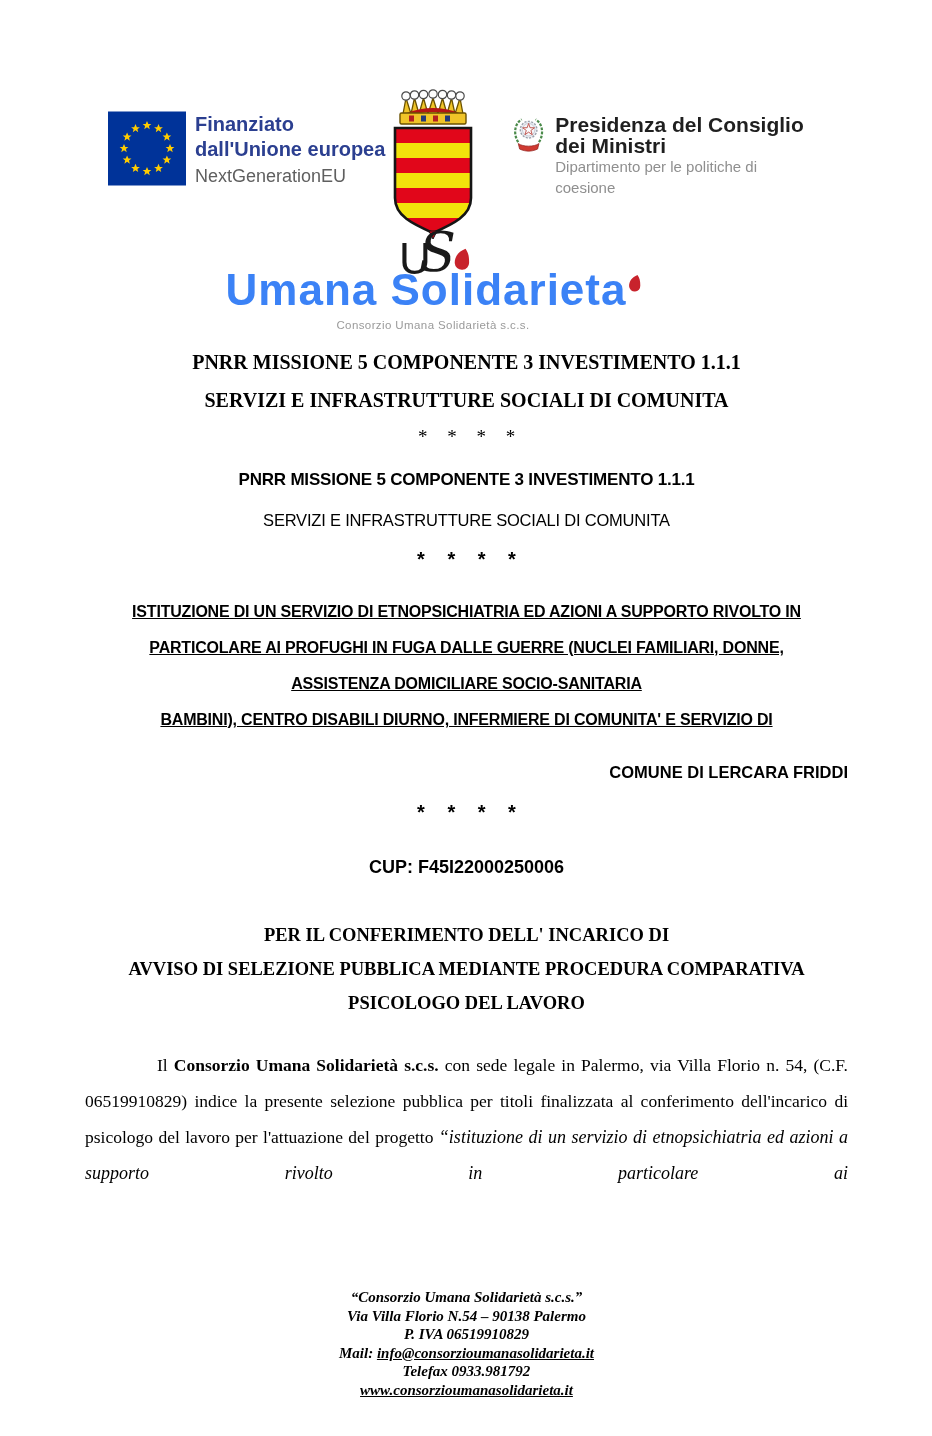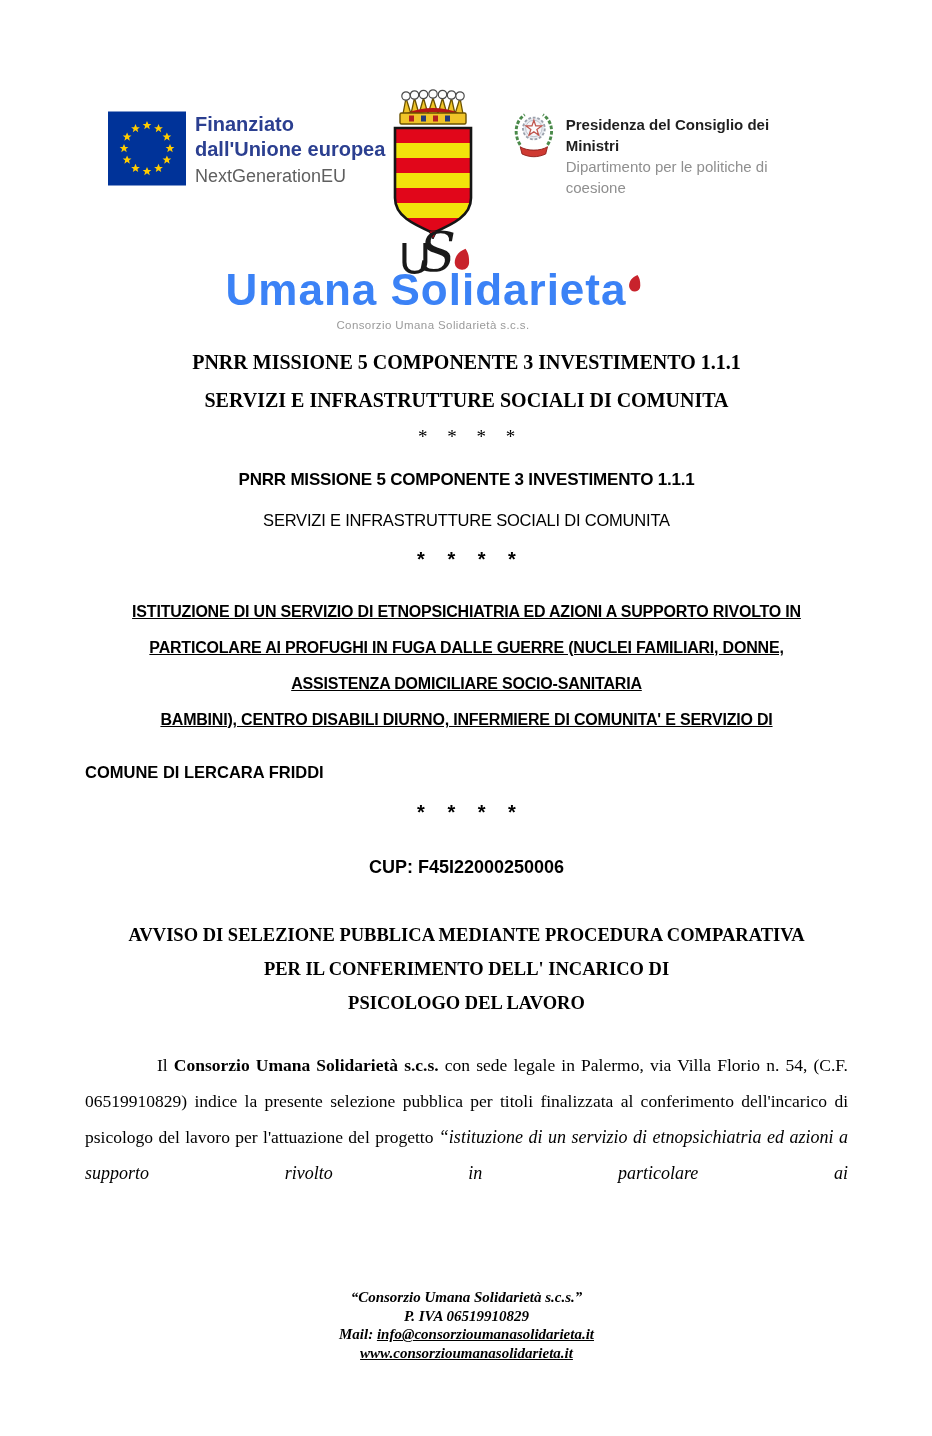--- a/index.html
+++ b/index.html
@@ -13,21 +13,21 @@
   .header { position:absolute; top:0; left:0; width:808px; height:318px;margin-top:26px; }
 
   .eu-logo { position:absolute; left:108px; top:85px; display:flex; align-items:flex-start; }
   .eu-flag { display:block; }
   .eu-text { margin-left:9px; padding-top:1px; font-family:"Liberation Sans", sans-serif; }
   .eu-l1 { font-size:20px; font-weight:700; color:#2b3f90; line-height:25px; }
   .eu-l3 { font-size:18px; font-weight:400; color:#5f5f5f; line-height:24px; margin-top:2px; }
 
   .gov-logo { position:absolute; left:512px; top:80px; display:flex; align-items:flex-start; }
   .gov-text { margin-left:10px; padding-top:8px; font-family:"Liberation Sans", sans-serif; }
-  .gov-l1 { font-size:15px; font-weight:700; color:#1f1f1f; line-height:21px; }
+  .gov-l1 { font-size:21px; font-weight:700; color:#1f1f1f; line-height:21px; }
   .gov-l2 { font-size:15px; font-weight:400; color:#8f8f8f; line-height:21px; }
 
   .center-col { position:absolute; left:0; width:866px; text-align:center; }
   .crest-wrap { top:60px; }
   .mono-wrap { top:204px; height:56px; }
   .monogram { position:relative; display:inline-block; width:76px; height:56px; }
   .mono-u { position:absolute; left:4px; top:7px; font-family:"Liberation Sans", sans-serif;
             font-size:44px; font-weight:400; color:#191919; line-height:1; }
   .mono-s { position:absolute; left:24px; top:-4px; font-family:"DejaVu Serif", serif;
             font-style:italic; font-size:54px; font-weight:400; color:#191919; line-height:1; }
@@ -45,21 +45,21 @@
   .t-serif { margin-top:25px; text-align:center; font-size:20px; font-weight:700; line-height:38px; }
   .sep { text-align:center; }
   .sep-serif { font-size:19px; line-height:36px; word-spacing:15px; font-weight:400; }
   .sep-sans { font-family:"Liberation Sans", sans-serif; font-weight:700; font-size:20px;
               line-height:38px; word-spacing:17px; }
   .t-sans { margin-top:5px; text-align:center; font-family:"Liberation Sans", sans-serif; letter-spacing:-0.2px; }
   .t-sans-b { font-size:17px; font-weight:700; line-height:40px; }
   .t-sans-r { font-size:16.5px; font-weight:400; line-height:40px; }
   .project { margin-top:16px; text-align:center; font-family:"Liberation Sans", sans-serif;
              font-size:16px; font-weight:700; line-height:36px; letter-spacing:-0.2px;text-decoration:underline; }
-  .comune { margin-top:16px; text-align:left; font-family:"Liberation Sans", sans-serif;
+  .comune { margin-top:16px; text-align:right; font-family:"Liberation Sans", sans-serif;
             font-size:16.5px; font-weight:700; line-height:36px; }
   .sep2 { margin-top:4px; line-height:36px; }
   .cup { margin-top:18px; text-align:center; font-family:"Liberation Sans", sans-serif;
          font-size:18px; font-weight:700; line-height:38px; }
   .avviso { margin-top:32px; text-align:center; font-size:18.5px; font-weight:700; line-height:34px; }
   .body-para { margin-top:27px; font-size:17.5px; line-height:36px; text-align:justify;
                text-align-last:justify; text-indent:72px; }
   .body-para i { font-size:18px;margin-top:9px; }
 
   
@@ -190,28 +190,30 @@
       <div>PARTICOLARE AI PROFUGHI IN FUGA DALLE GUERRE (NUCLEI FAMILIARI, DONNE,</div>
       <div>ASSISTENZA DOMICILIARE SOCIO-SANITARIA</div>
       <div>BAMBINI), CENTRO DISABILI DIURNO, INFERMIERE DI COMUNITA' E SERVIZIO DI</div>
     </div>
 
     <div class="comune">COMUNE DI LERCARA FRIDDI</div>
     <div class="sep sep-sans sep2">* * * *</div>
     <div class="cup">CUP: F45I22000250006</div>
 
     <div class="avviso">
+      <div>PER IL CONFERIMENTO DELL' INCARICO DI</div>
       <div>AVVISO DI SELEZIONE PUBBLICA MEDIANTE PROCEDURA COMPARATIVA</div>
-      <div>PER IL CONFERIMENTO DELL' INCARICO DI</div>
       <div>PSICOLOGO DEL LAVORO</div>
     </div>
 
     <p class="body-para"><span>Il </span><b>Consorzio Umana Solidarietà s.c.s.</b><span> con sede legale in Palermo, via Villa Florio n. 54, (C.F. 06519910829) indice la presente selezione pubblica per titoli finalizzata al conferimento dell'incarico di psicologo del lavoro per l'attuazione del progetto </span><i>“istituzione di un servizio di etnopsichiatria ed azioni a supporto rivolto in particolare ai</i></p>
   </div>
 
   <div class="footer">
     <div>“Consorzio Umana Solidarietà s.c.s.”</div>
+    <div>Via Villa Florio N.54 – 90138 Palermo</div>
     <div>P. IVA 06519910829</div>
     <div><span>Mail: </span><span class="u">info@consorzioumanasolidarieta.it</span></div>
+    <div>Telefax 0933.981792</div>
     <div class="u">www.consorzioumanasolidarieta.it</div>
   </div>
 
 </div>
 
 </body></html>

